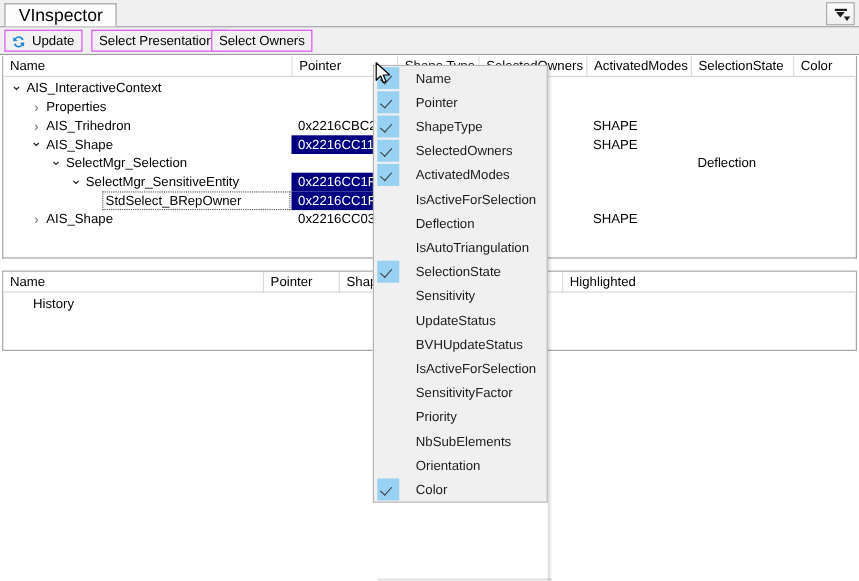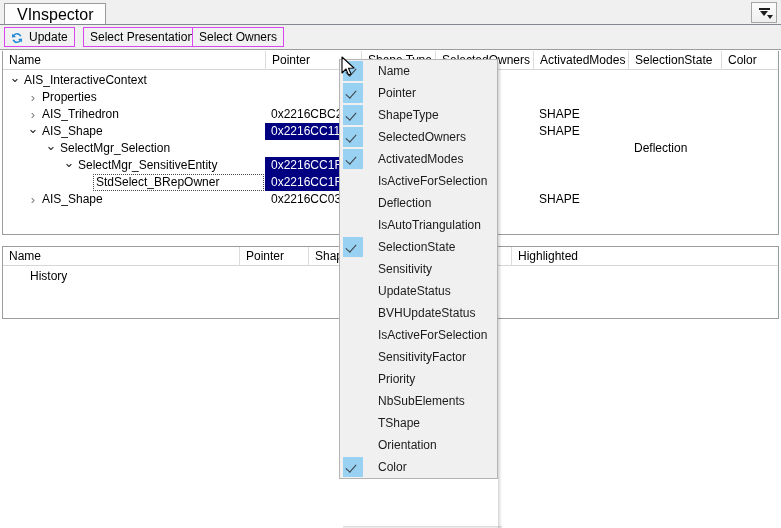--- a/index.html
+++ b/index.html
@@ -268,20 +268,19 @@
     <div class="mitem"><span>Deflection</span></div>
     <div class="mitem"><span>IsAutoTriangulation</span></div>
     <div class="mitem"><span class="mchk"></span><span>SelectionState</span></div>
     <div class="mitem"><span>Sensitivity</span></div>
     <div class="mitem"><span>UpdateStatus</span></div>
     <div class="mitem"><span>BVHUpdateStatus</span></div>
     <div class="mitem"><span>IsActiveForSelection</span></div>
     <div class="mitem"><span>SensitivityFactor</span></div>
     <div class="mitem"><span>Priority</span></div>
     <div class="mitem"><span>NbSubElements</span></div>
-    <div class="mitem"><span>TShape</span></div>
     <div class="mitem"><span>Orientation</span></div>
     <div class="mitem"><span class="mchk"></span><span>Color</span></div>
   </div>
 
 <svg id="cursor" viewBox="0 0 16 22">
   <path d="M1 1 L1 17 L5 13 L7.5 19 L10 18 L7.5 12.2 L13 12 Z" fill="#ffffff" stroke="#000000" stroke-width="1.1" stroke-linejoin="round"></path>
 </svg>
 
 </body></html>

